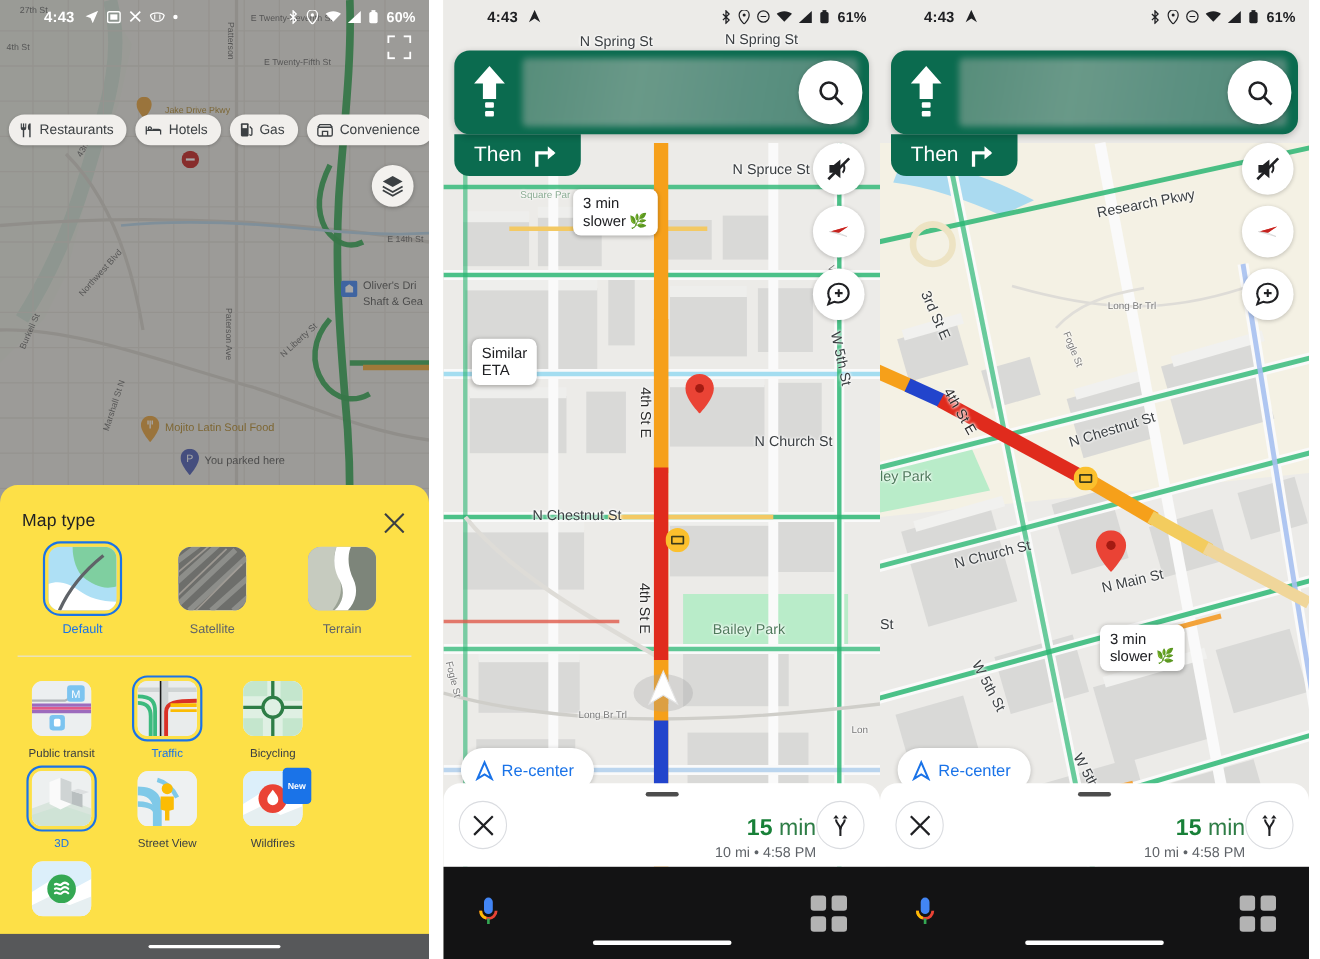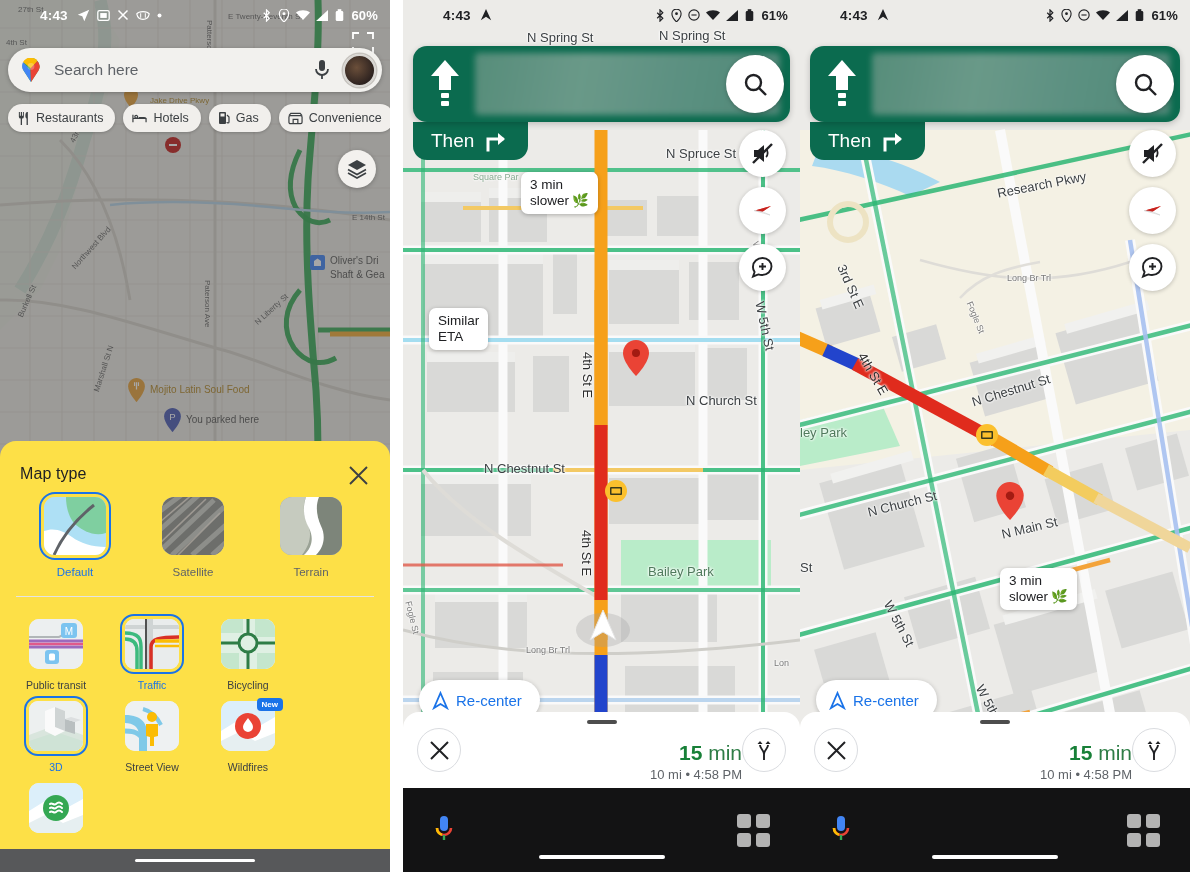--- a/index.html
+++ b/index.html
@@ -114,21 +114,21 @@
     font-size: 15px; font-weight: 500; color: #202124; margin: 16px 0 0 20px;
   }
   .details { display: flex; flex-wrap: wrap; padding: 12px 8px 0 8px; }
   .det-item { width: 96px; display: flex; flex-direction: column; align-items: center; margin-top: 10px; }
   .dthumb { width: 54px; height: 50px; border-radius: 10px; overflow: hidden; position: relative; background: #eef1f2; }
   .dthumb.sel { outline: 2.5px solid #1a73e8; outline-offset: 3px; border-radius: 9px; }
   .det-item .dlabel { margin-top: 10px; font-size: 10.5px; color: #3c4043; text-align: center; }
   .det-item .dlabel.sel { color: #1a73e8; }
   .newbadge {
     position: absolute; top: -3px; right: -8px; background: #1a73e8; color: #fff;
-    font-size: 8px; font-weight: 700; padding: 2px 5px; border-radius: 4px; z-index: 3; margin-left: 42px;
+    font-size: 8px; font-weight: 700; padding: 12px 5px; border-radius: 4px; z-index: 3; margin-left: 42px;
   }
   .navbar-light {
     position: absolute; left: 0; right: 0; bottom: 0; height: 23px; background: #57585a;
     display: flex; align-items: center; justify-content: center; z-index: 35;
   }
   .navbar-light .pill { width: 120px; height: 3.5px; background: #fff; border-radius: 3px; }
 
   
   .navmap { position: absolute; inset: 0; overflow: hidden; }
   .navmap svg { position: absolute; inset: 0; }
@@ -393,40 +393,20 @@
         <span class="sb-batt">60%</span>
       </span>
     </div>
 
     <div class="fullscreenicon">
       <svg width="22" height="22" viewBox="0 0 22 22" fill="none" stroke="#fff" stroke-width="1.8">
         <path d="M1 7V1h6M21 7V1h-6M1 15v6h6M21 15v6h-6"></path>
       </svg>
     </div>
 
-    <div class="searchbar">
-      <span class="gmpin ic">
-        <svg width="22" height="24" viewBox="0 0 22 24">
-          <path d="M11 0a8.5 8.5 0 00-7.3 12.8L11 24l7.3-11.2A8.5 8.5 0 0011 0z" fill="#34a853"></path>
-          <path d="M3.7 12.8A8.5 8.5 0 013.1 4l7.3 8.2L11 24z" fill="#4285f4"></path>
-          <path d="M3.1 4A8.5 8.5 0 0117.4 3l-6.3 7.4z" fill="#fbbc04"></path>
-          <path d="M17.4 3a8.5 8.5 0 011 9.8L11 24l-.6-13.6z" fill="#ea4335"></path>
-          <circle cx="11" cy="8.4" r="3.4" fill="#fff" opacity=".25"></circle>
-        </svg>
-      </span>
-      <span class="sb-text">Search here</span>
-      <span class="micbtn ic">
-        <svg width="18" height="22" viewBox="0 0 18 22" fill="#3c4043">
-          <rect x="6" y="1" width="6" height="11" rx="3"></rect>
-          <path d="M3 10a6 6 0 0012 0" fill="none" stroke="#3c4043" stroke-width="1.8"></path>
-          <path d="M9 16v4" stroke="#3c4043" stroke-width="1.8"></path>
-        </svg>
-      </span>
-      <span class="avatar"></span>
-    </div>
 
     <div class="chips">
       <div class="chip">
         <svg width="13" height="13" viewBox="0 0 14 14" fill="#3c4043">
             <path d="M2 0v5a2 2 0 002 2v7h1.4V7a2 2 0 002-2V0H6.4v4H5.4V0H4.1v4H3.1V0zM11 0c-1.2 0-2 1.8-2 4 0 1.6.5 2.7 1.3 3V14h1.4V0z"></path>
           </svg>
         <span>Restaurants</span>
       </div>
       <div class="chip">
         <svg width="15" height="13" viewBox="0 0 16 12" fill="none" stroke="#3c4043" stroke-width="1.3">

